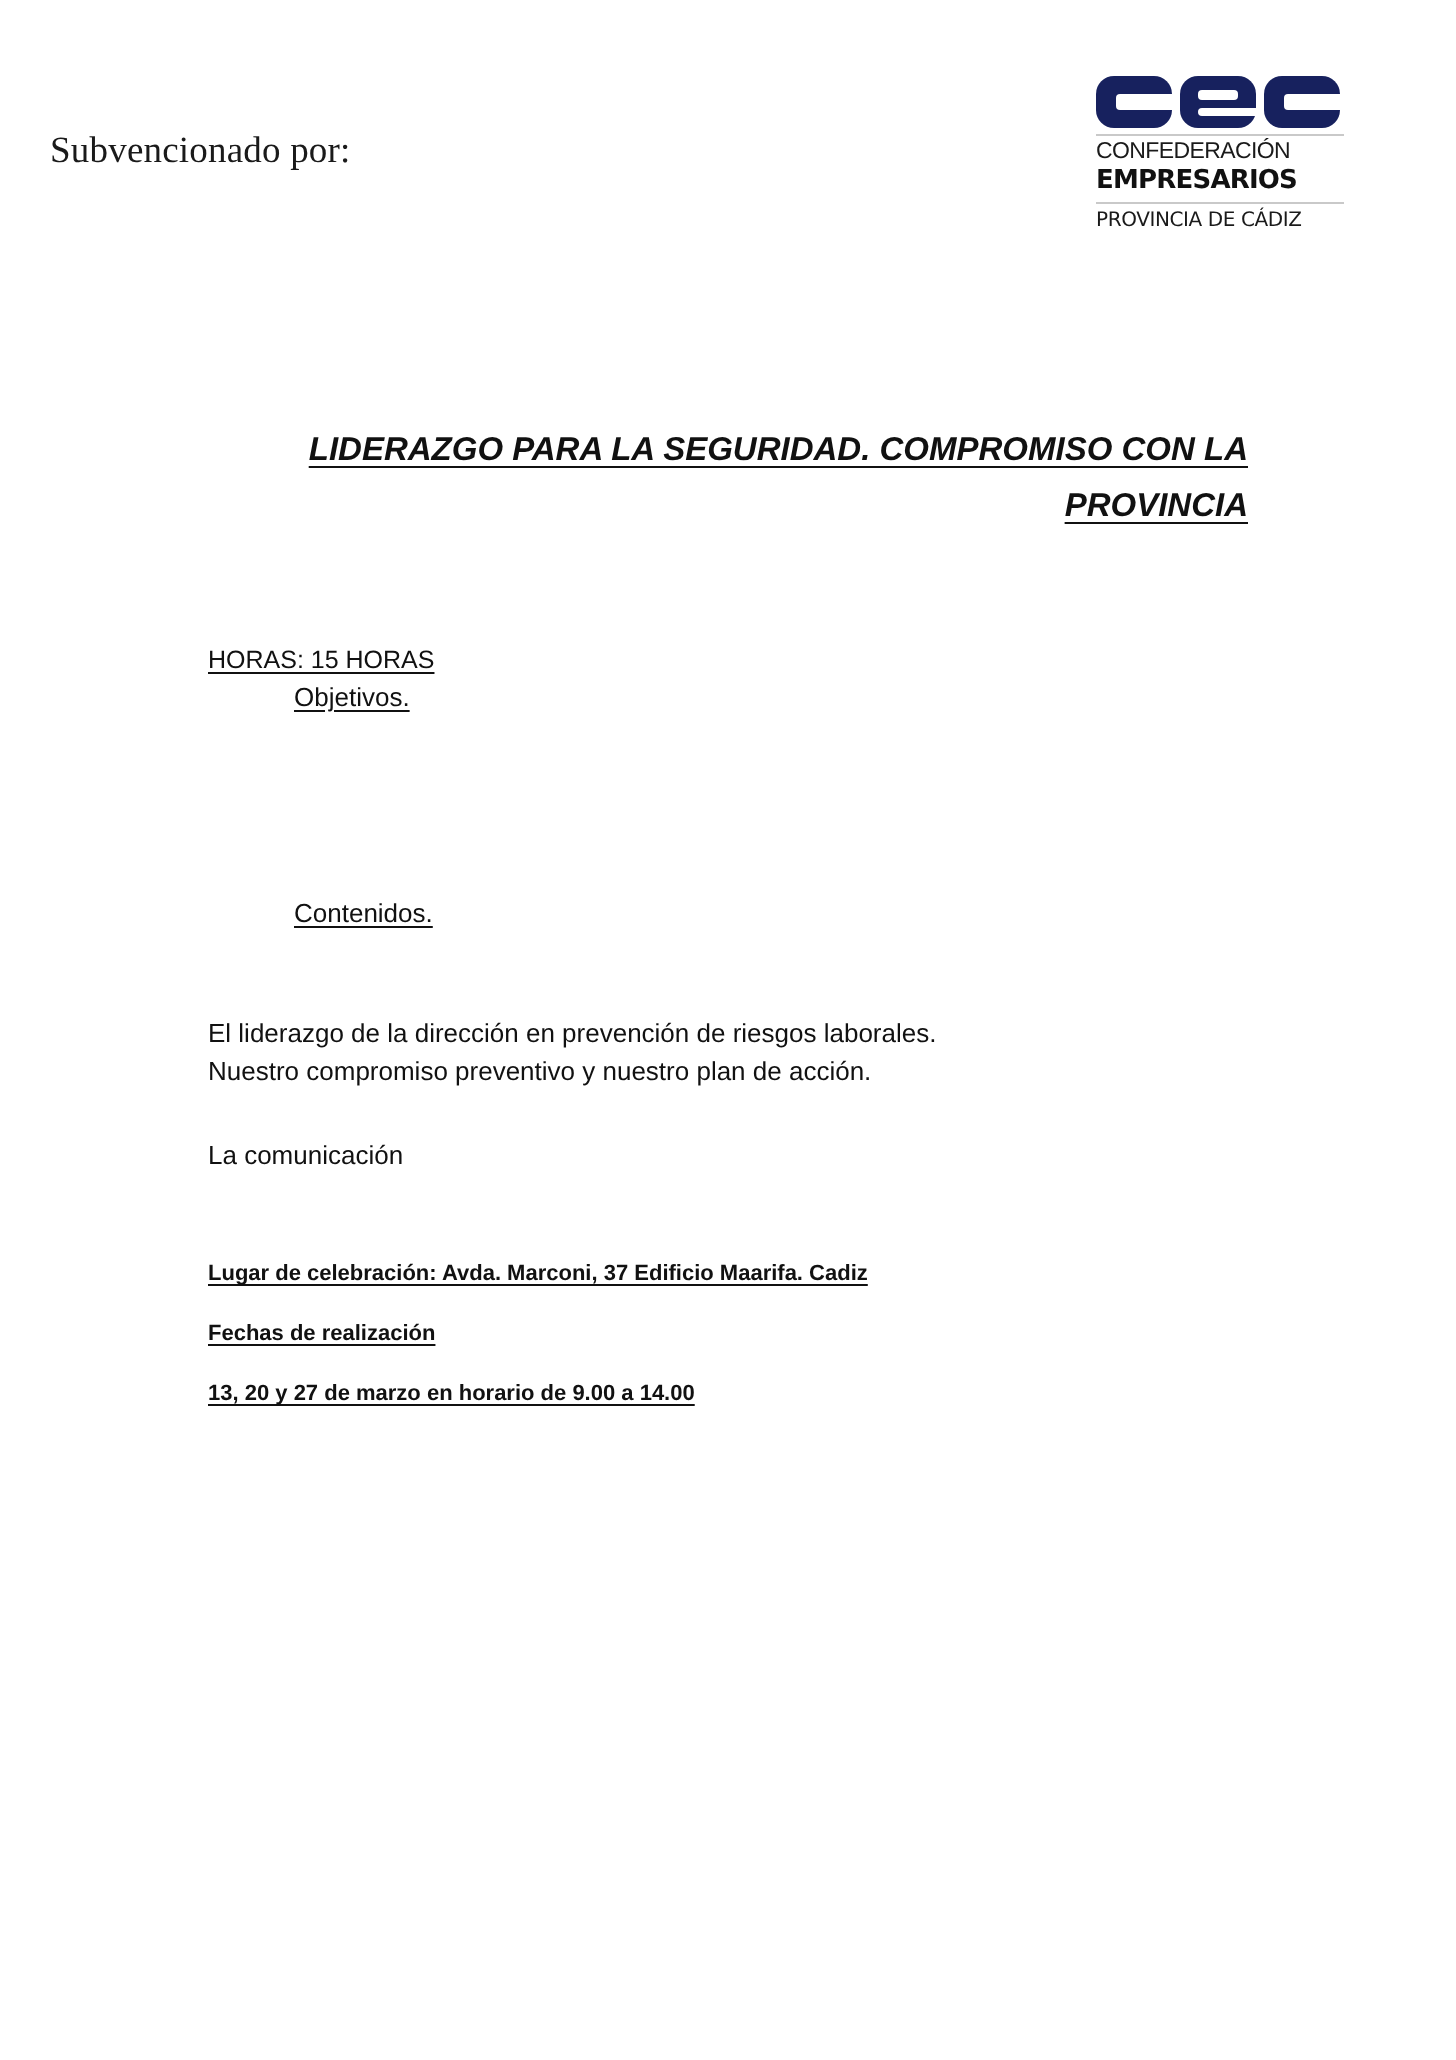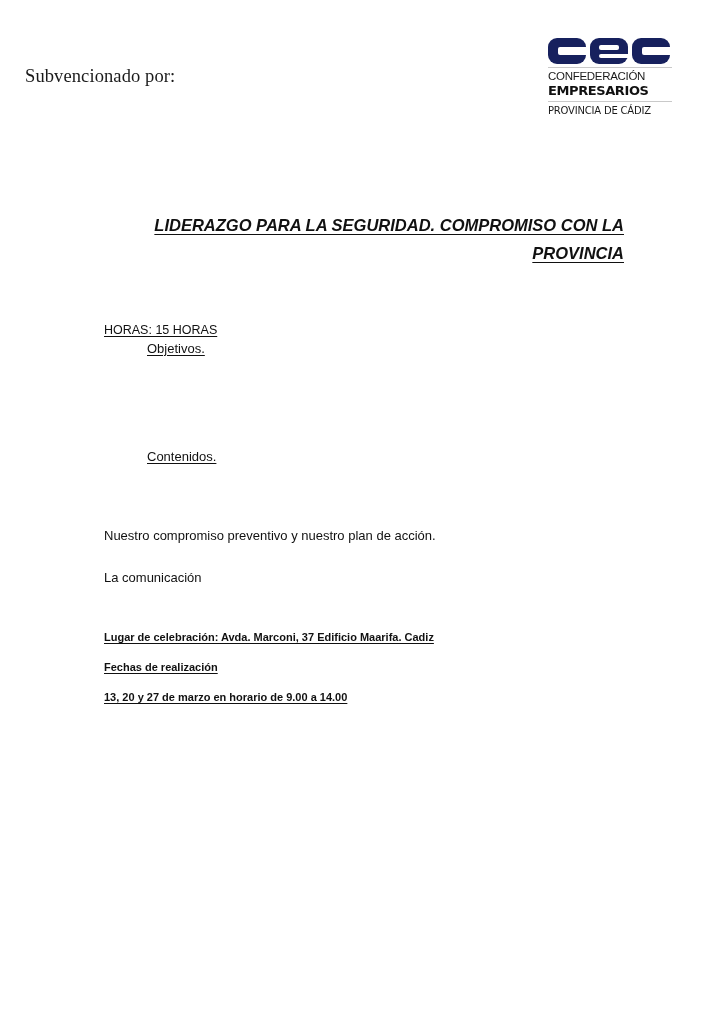--- a/index.html
+++ b/index.html
@@ -209,20 +209,21 @@
     <span>LIDERAZGO PARA LA SEGURIDAD. COMPROMISO CON LA</span><br>
     <span>PROVINCIA</span>
   </div>
   <div class="hours">
     <span>HORAS: 15 HORAS</span>
   </div>
 
   <div class="section-heading" style="top:341px;">Objetivos.</div>
 
   <div class="section-heading" style="top:449px;">Contenidos.</div>
+  <div class="line" style="top:509px;">El liderazgo de la dirección en prevención de riesgos laborales.</div>
   <div class="line" style="top:528px;">Nuestro compromiso preventivo y nuestro plan de acción.</div>
   <div class="line" style="top:570px;">La comunicación</div>
 
   <div class="bold-line" style="top:631px;">Lugar de celebración: Avda. Marconi, 37 Edificio Maarifa. Cadiz</div>
   <div class="bold-line" style="top:661px;">Fechas de realización</div>
   <div class="bold-line" style="top:691px;">13, 20 y 27 de marzo en horario de 9.00 a 14.00</div>
 
 </div>
 
 </body></html>

